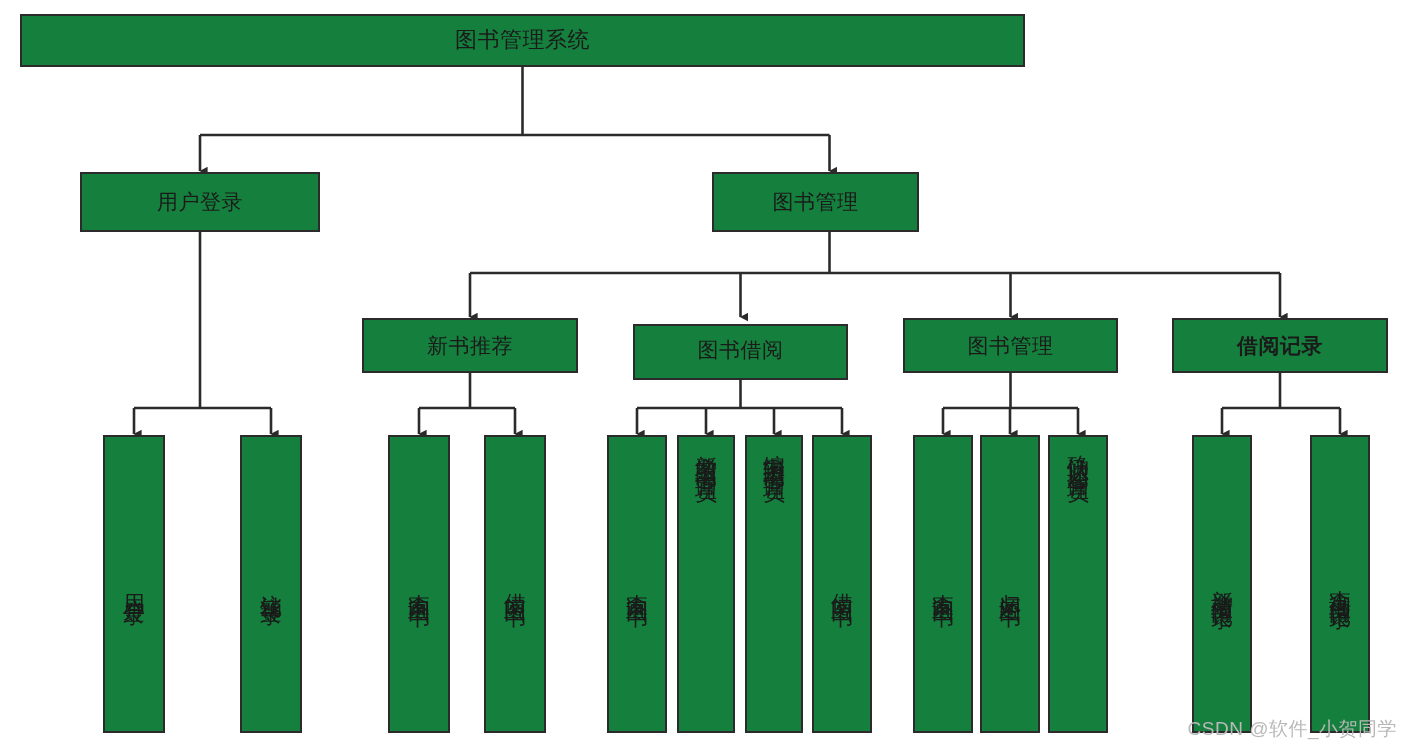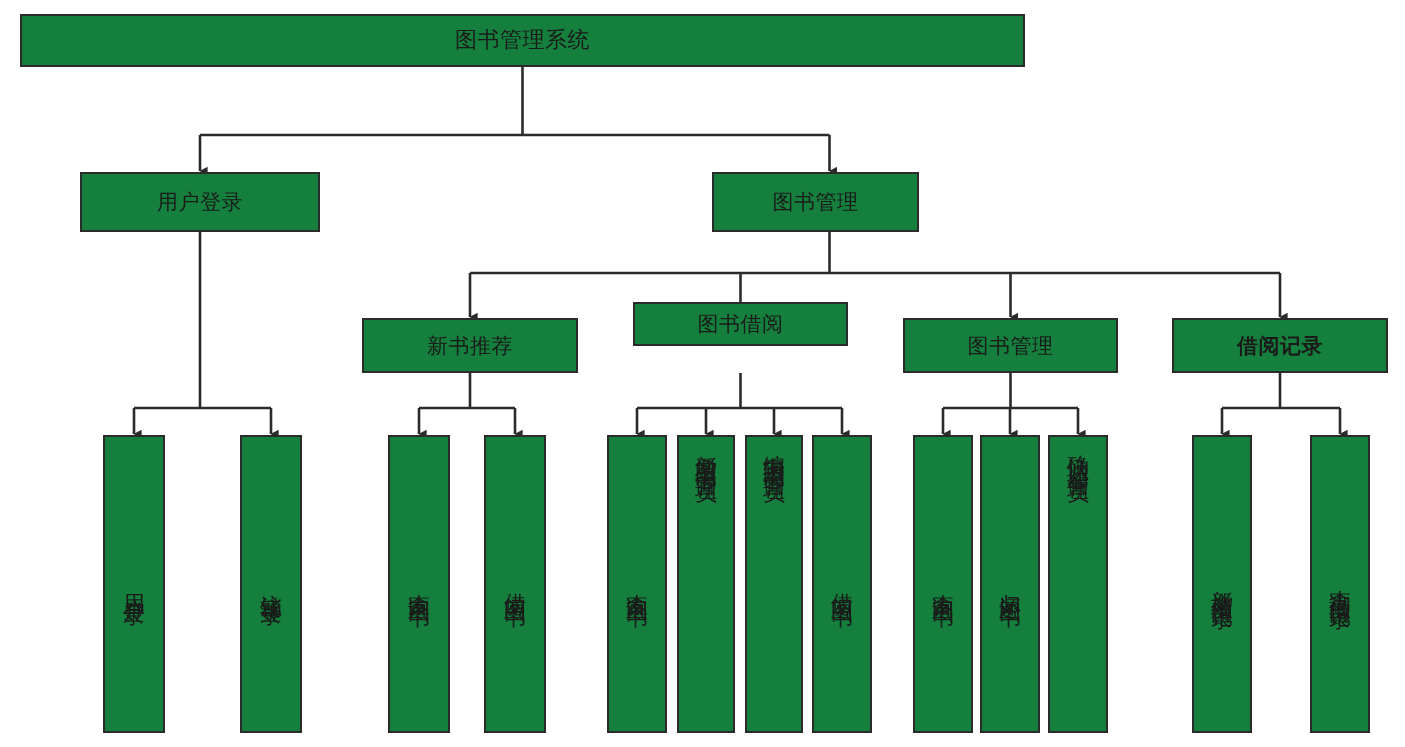--- a/index.html
+++ b/index.html
@@ -126,21 +126,21 @@
       </div>
       <div class="node-box level1" style="left: 80px; top: 172px; width: 240px; height: 60px;">
         <span class="node-label">用户登录</span>
       </div>
       <div class="node-box level1" style="left: 712px; top: 172px; width: 207px; height: 60px;">
         <span class="node-label">图书管理</span>
       </div>
       <div class="node-box level2" style="left: 362px; top: 318px; width: 216px; height: 55px;">
         <span class="node-label">新书推荐</span>
       </div>
-      <div class="node-box level2" style="left: 633px; top: 302px; width: 215px; height: 44px;">
+      <div class="node-box level2" style="left: 633px; top: 324px; width: 215px; height: 56px; font-family: Liberation Mono, monospace;">
         <span class="node-label">图书借阅</span>
       </div>
       <div class="node-box level2" style="left: 903px; top: 318px; width: 215px; height: 55px;">
         <span class="node-label">图书管理</span>
       </div>
       <div class="node-box level2" style="left: 1172px; top: 318px; width: 216px; height: 55px; font-weight: bold;">
         <span class="node-label">借阅记录</span>
       </div>
       <div class="node-box leaf centered" style="left: 103px; top: 435px; width: 62px; height: 298px;">
         <span class="node-label vertical">用户登录</span>
@@ -176,13 +176,14 @@
         <span class="node-label vertical">确认归还（管理员）</span>
       </div>
       <div class="node-box leaf centered" style="left: 1192px; top: 435px; width: 60px; height: 298px;">
         <span class="node-label vertical">新增借阅记录</span>
       </div>
       <div class="node-box leaf centered" style="left: 1310px; top: 435px; width: 60px; height: 298px;">
         <span class="node-label vertical">查询借阅记录</span>
       </div>
     </div>
 
+  <div id="watermark">CSDN @软件_小贺同学</div>
 </div>
 
 </body></html>

